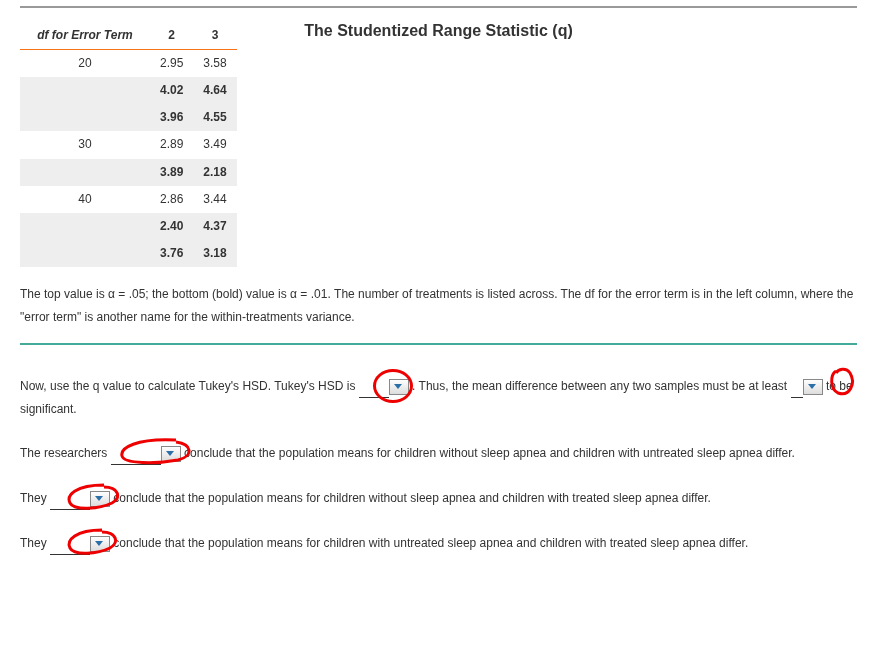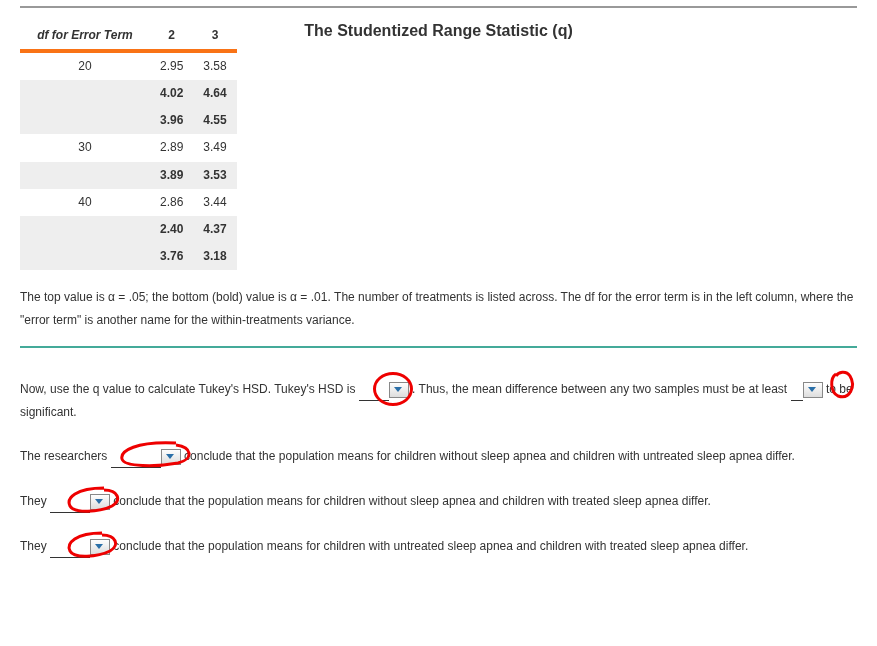--- a/index.html
+++ b/index.html
@@ -33,21 +33,21 @@
     margin-top: -26px;
     margin-bottom: 12px;
   }
   table.q-table th, table.q-table td {
     padding: 4px 10px;
     text-align: center;
     font-size: 12px;
   }
   table.q-table th {
     font-weight: bold;
-    border-bottom: 4px solid #f97316;
+    border-bottom: 1px solid #f97316;
   }
   table.q-table tr.alt td {
     background: #eee;
   }
   table.q-table td.df {
     width: 110px;
   }
   table.q-table td.bold, table.q-table tr.bold td {
     font-weight: bold;
   }
@@ -130,21 +130,21 @@
         <td>4.55</td>
       </tr>
       <tr>
         <td class="df">30</td>
         <td>2.89</td>
         <td>3.49</td>
       </tr>
       <tr class="bold alt">
         <td class="df"></td>
         <td>3.89</td>
-        <td>3.53</td>
+        <td>2.18</td>
       </tr>
       <tr>
         <td class="df">40</td>
         <td>2.86</td>
         <td>3.44</td>
       </tr>
       <tr class="bold alt">
         <td class="df"></td>
         <td>2.40</td>
         <td>4.37</td>

